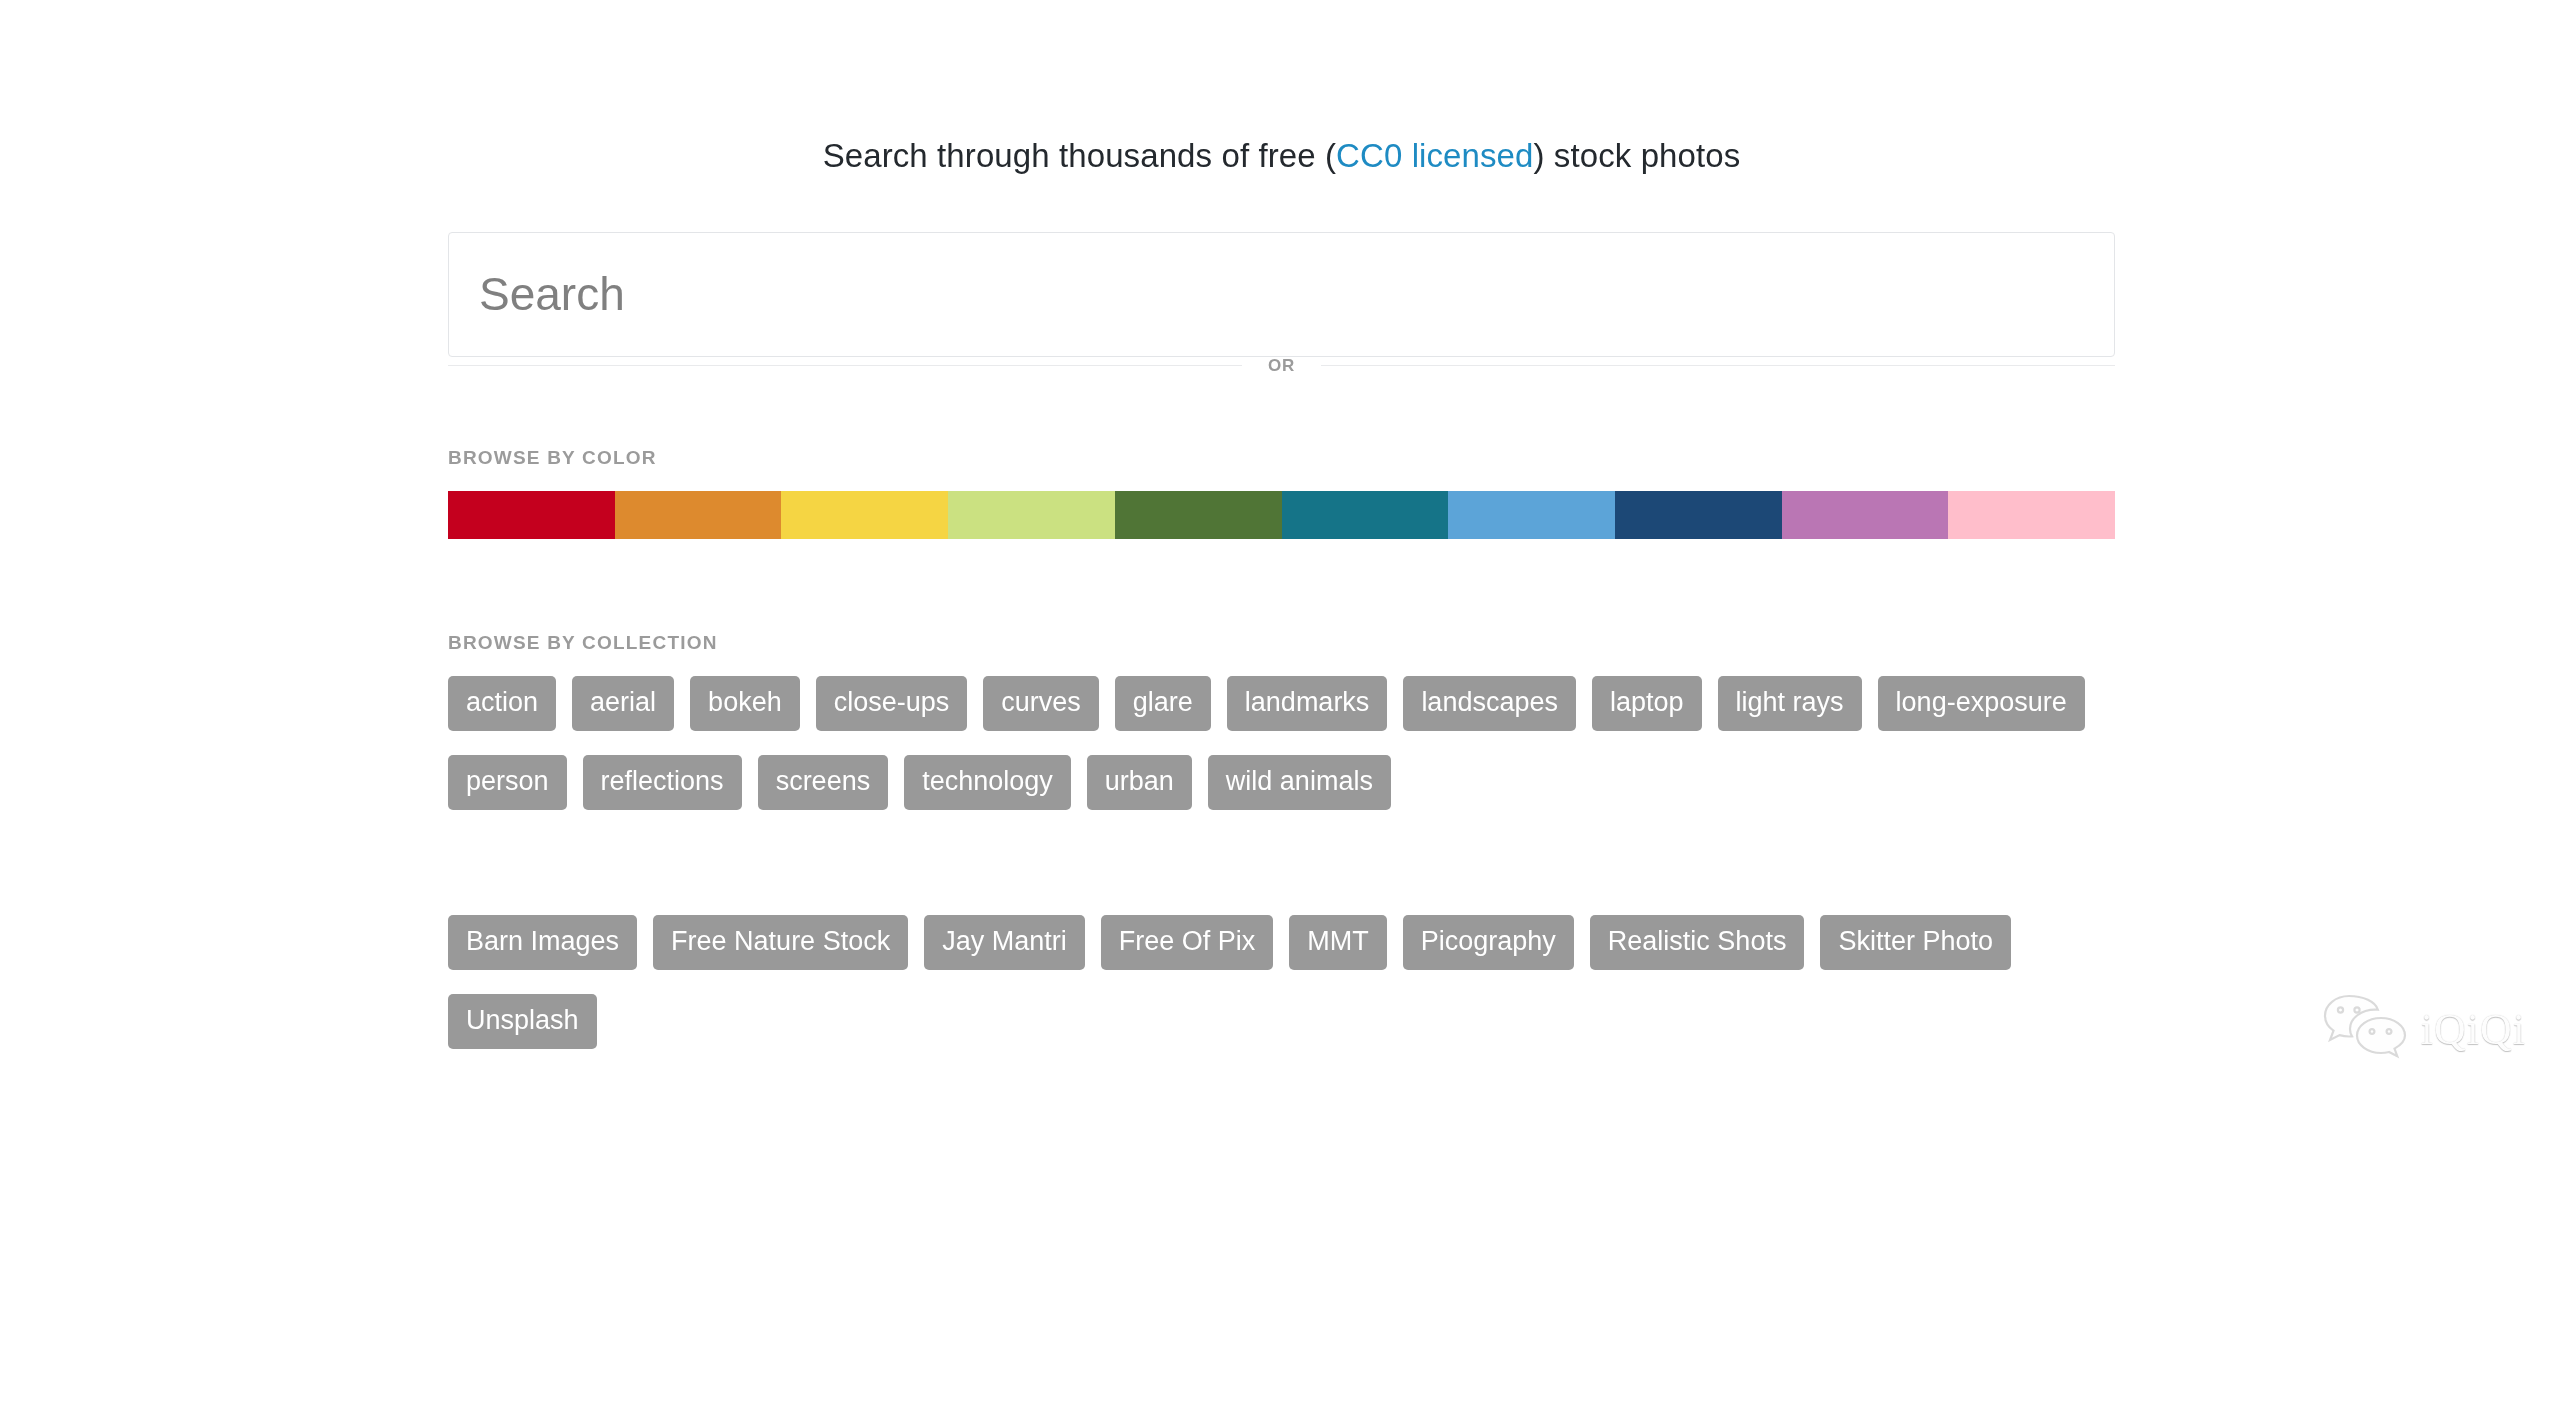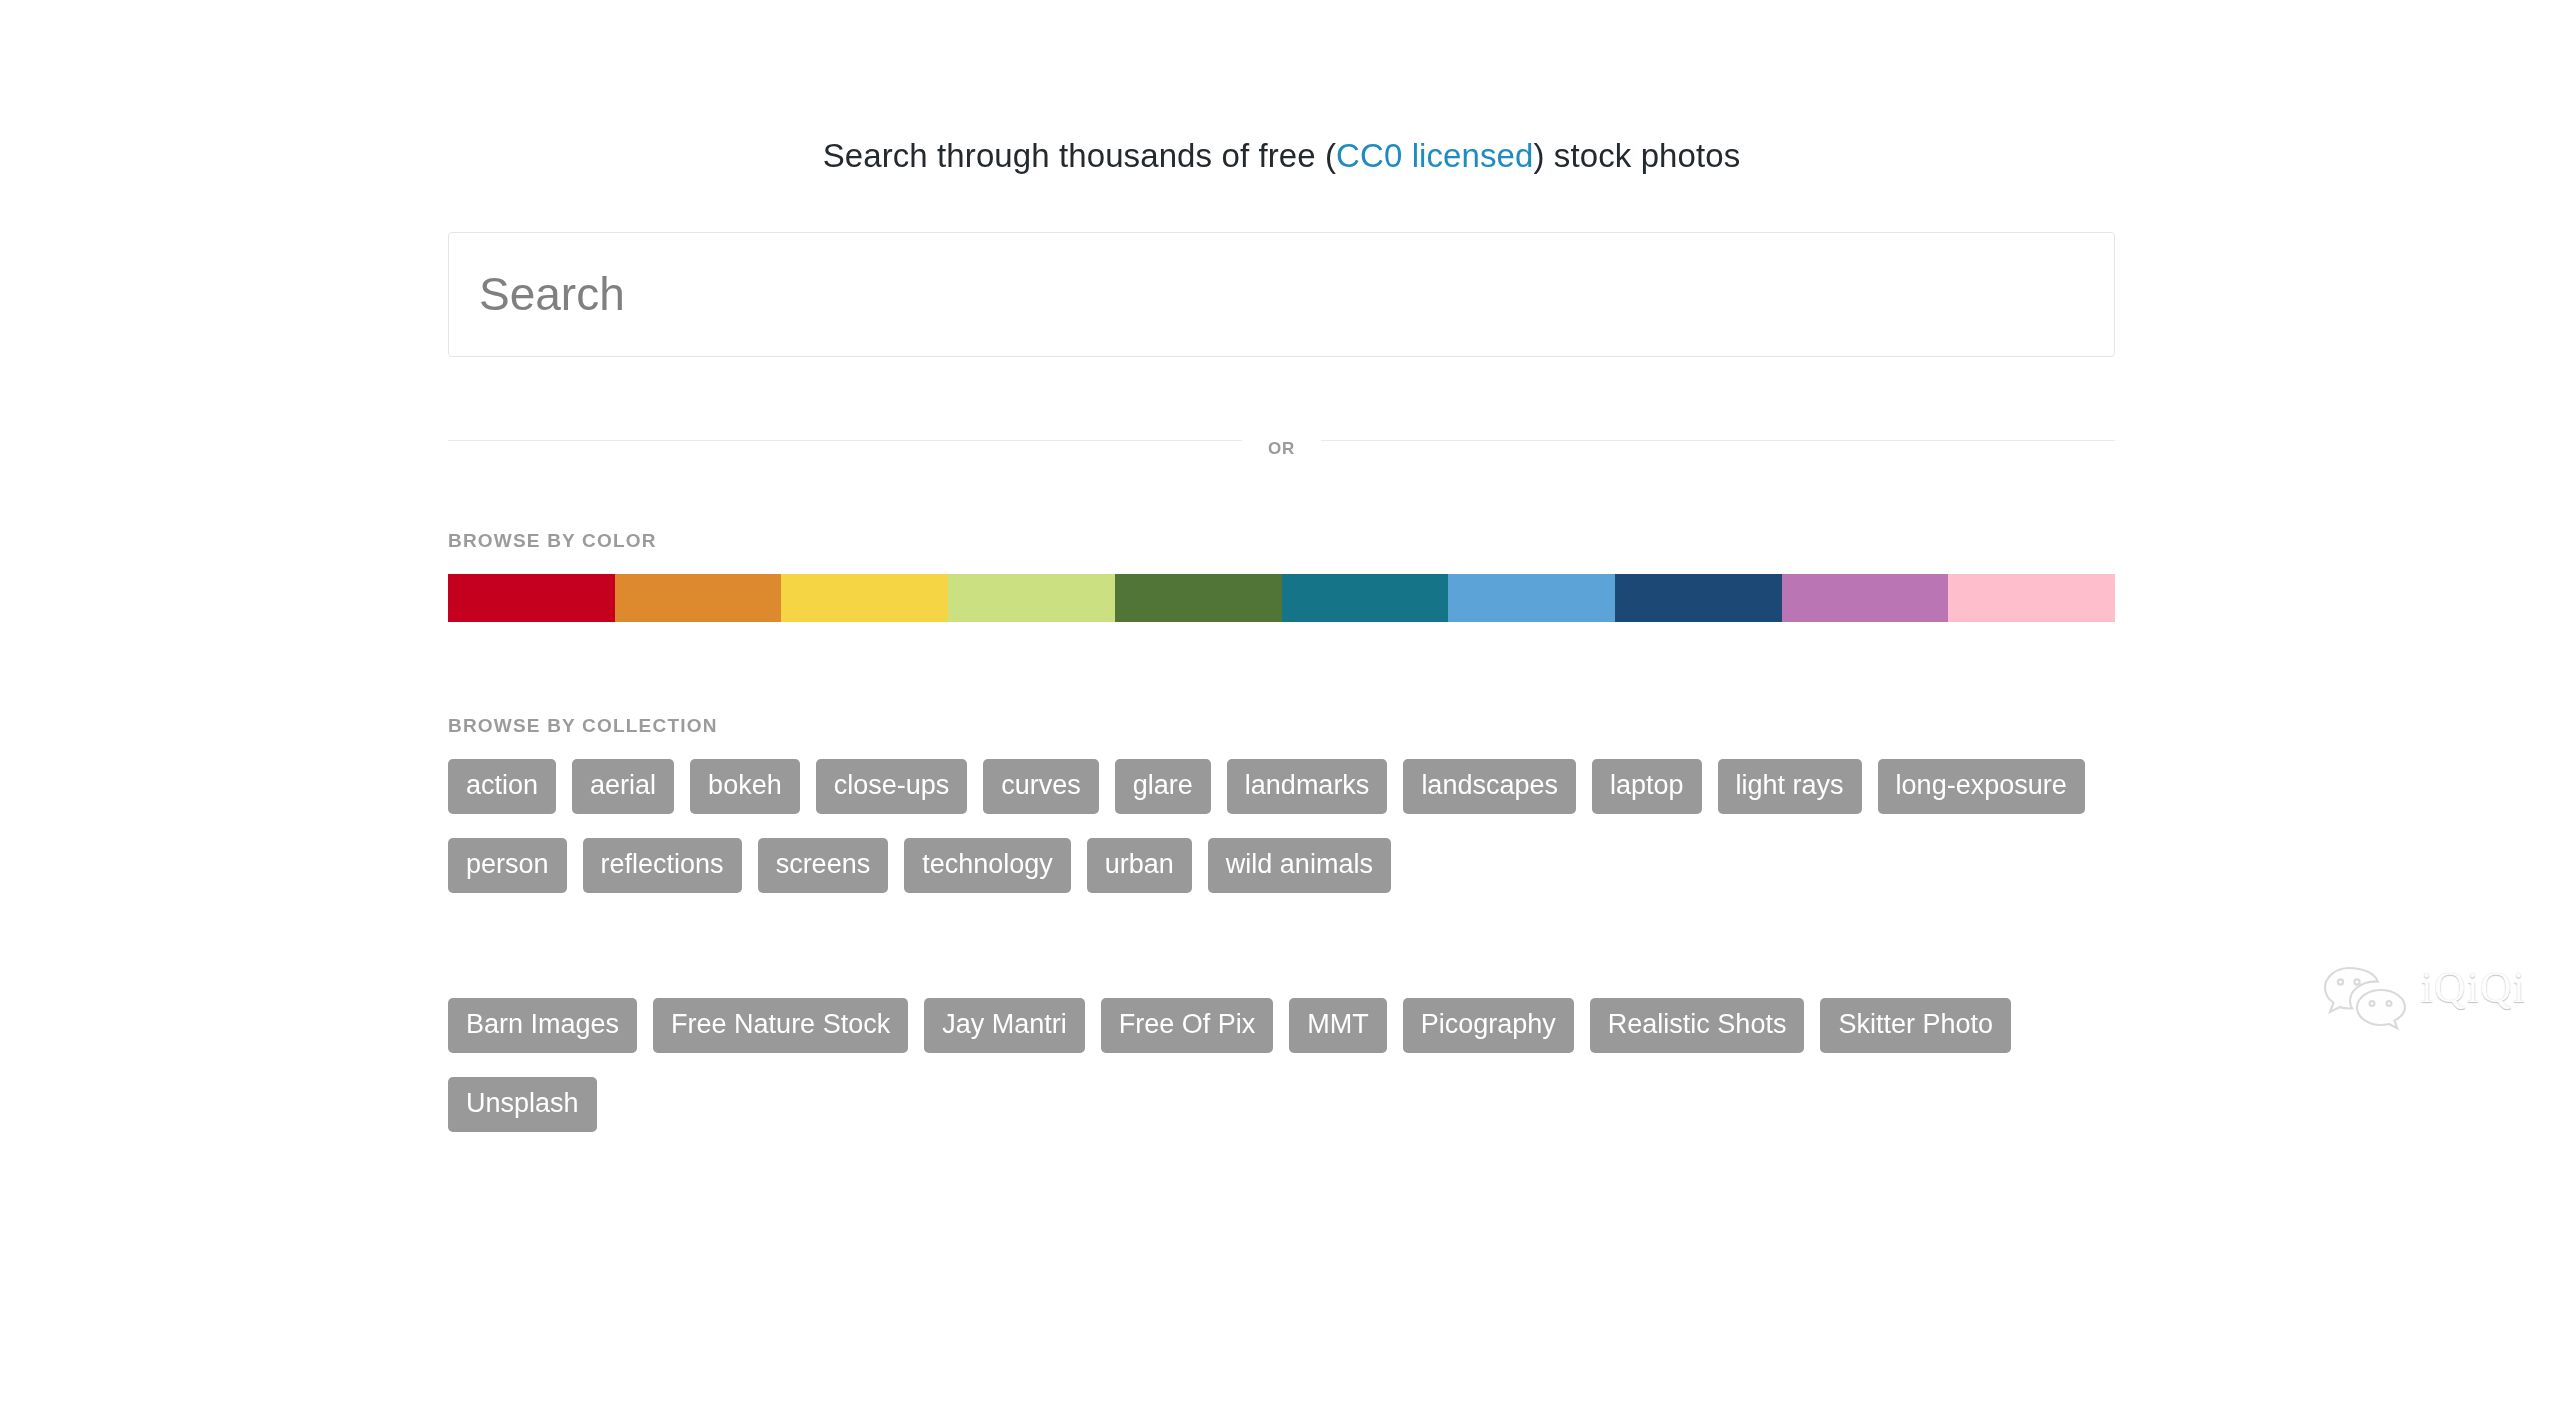--- a/index.html
+++ b/index.html
@@ -62,22 +62,22 @@
     padding: 0 30px;
     outline: none;
   }
   .search-input::placeholder {
     color: #808080;
     opacity: 1;
   }
 
   
   .or-divider {
-    margin-top: 83px;
-    display: flex;
+    display: flex;
+    align-items: center;
     justify-content: center;
   }
   .or-line {
     flex: 1 1 auto;
     height: 1px;
     background: #e9eaec;
   }
   .or-text {
     font-size: 17px;
     font-weight: bold;
@@ -128,23 +128,23 @@
     white-space: nowrap;
     font-family: "Liberation Sans", sans-serif;
     text-decoration: none;
     display: inline-block;
   }
 
   
   .watermark {
     position: absolute;
     right: 32px;
-    bottom: 40px;
-    display: flex;
-    align-items: flex-start;
+    bottom: 12px;
+    display: flex;
+    align-items: center;
     opacity: 0.95;
   }
   .wm-icon {
     width: 92px;
     height: 78px;
     position: relative;
     margin-right: 10px;
   }
   .wm-text {
     font-size: 44px;

